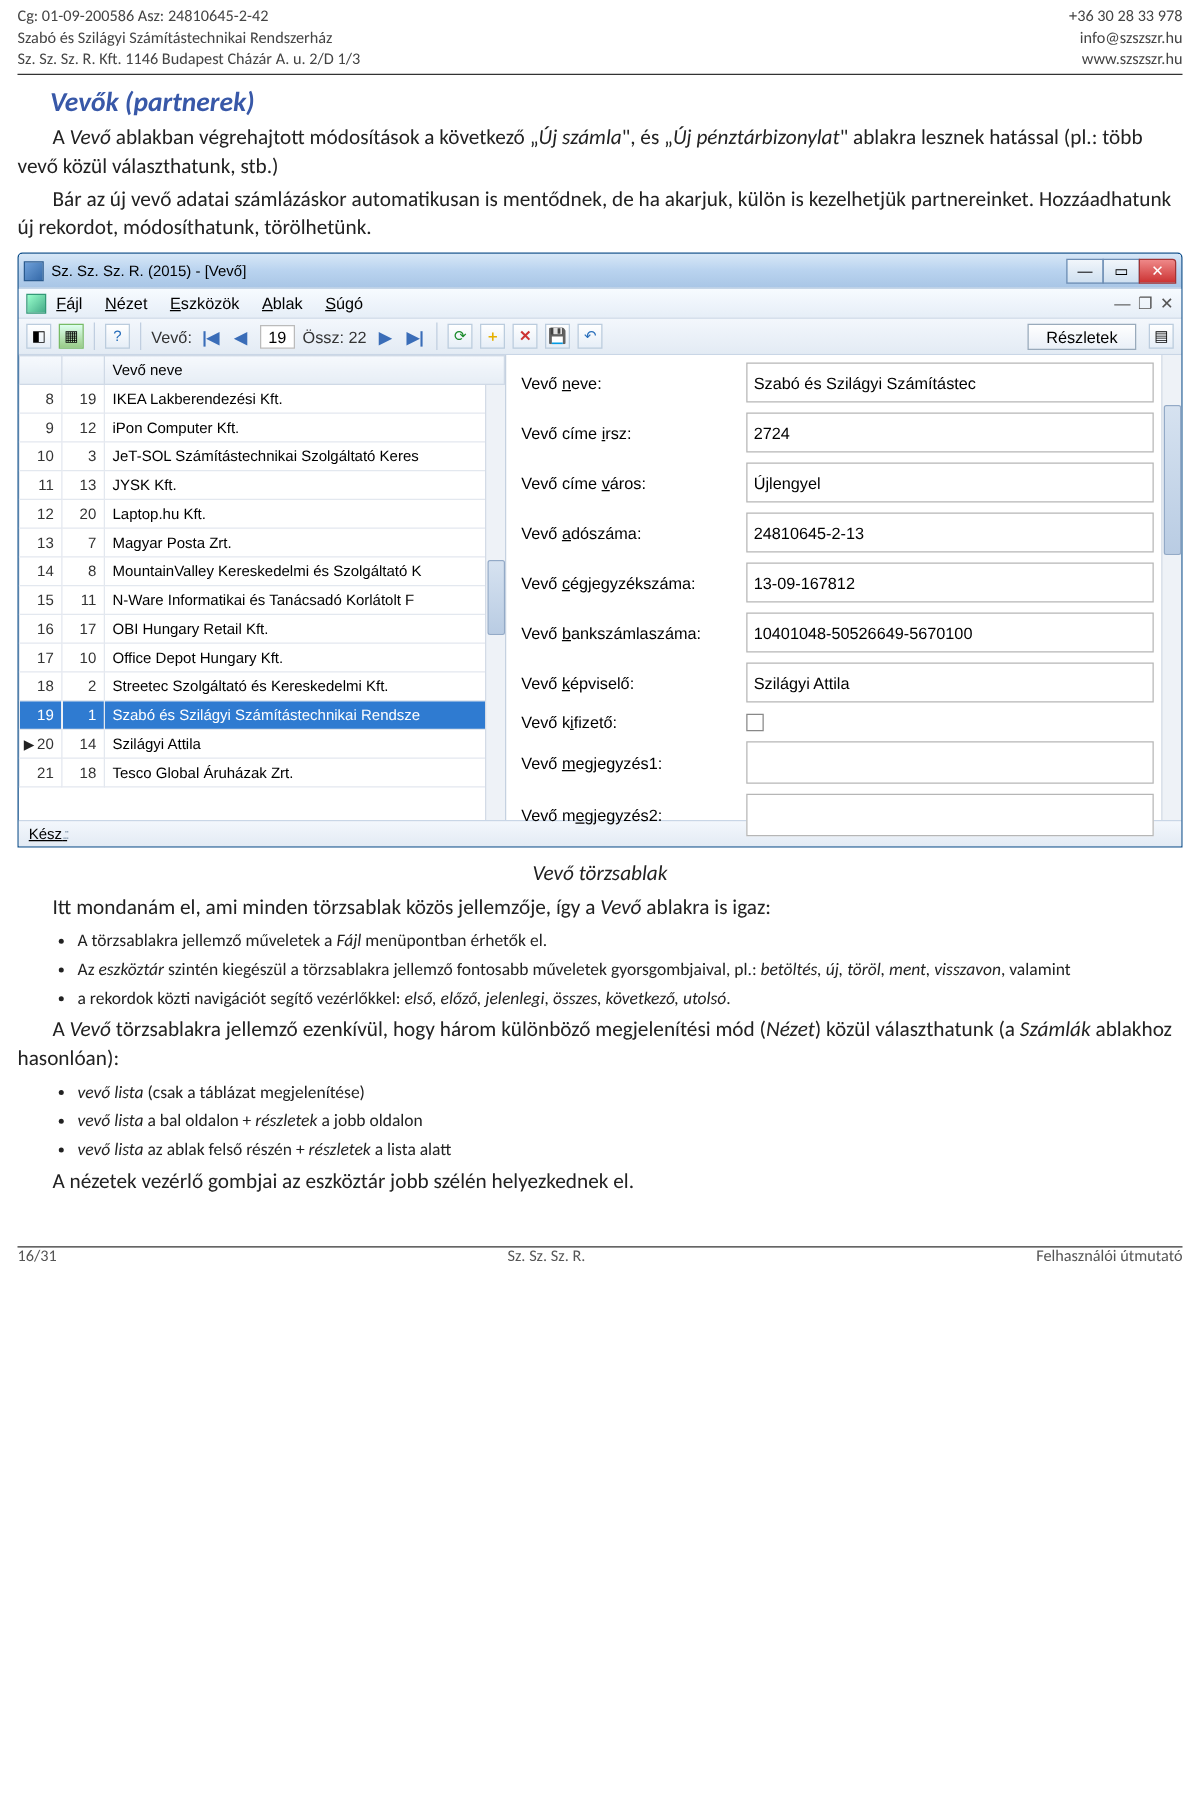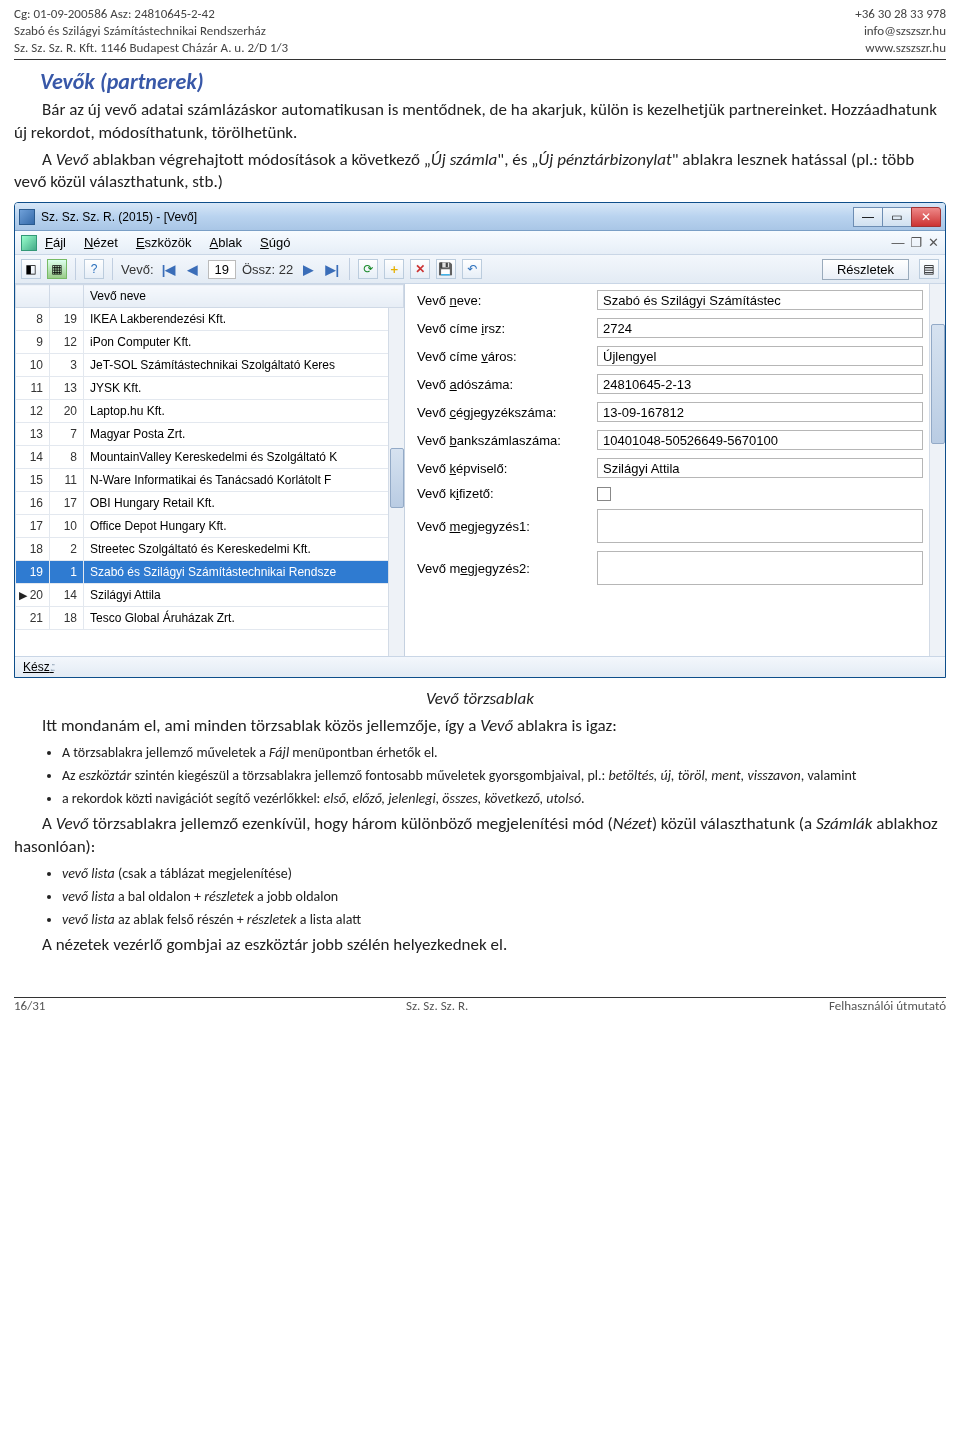--- a/index.html
+++ b/index.html
@@ -162,21 +162,21 @@
     position:relative;
     font-size:13px;
   }
   .drow { display:flex; align-items:center; padding:4px 2px 4px 10px; }
   .drow .lbl { width:180px; }
   .drow .lbl .u { text-decoration: underline; }
   .drow .val {
     flex:1; border:1px solid #b6b6b6; background:#fff;
     padding:2px 5px; font-size:13px;
     margin-right:18px;
-    height:20px;
+    height:32px;
   }
   .drow .chk { width:14px;height:14px;border:1px solid #888; background:#fff;}
   .drow textarea.val { height:34px; resize:none; font-family:inherit;}
   .details .dscroll {
     position:absolute; right:0; top:0; bottom:0; width:16px;
     background:#eef2f7; border-left:1px solid #d3dbe6;
   }
   .details .dscroll .thumb { position:absolute; top:40px; height:120px; left:1px; width:14px;
     background:linear-gradient(#d6e2f0,#b9cce3); border:1px solid #93aac7; border-radius:2px;}
   .statusbar {
@@ -200,24 +200,24 @@
     <div class="right">
       <div>+36 30 28 33 978</div>
       <div>info@szszszr.hu</div>
       <div>www.szszszr.hu</div>
     </div>
   </div>
   <hr class="sep">
 
   <h2 class="sect">Vevők (partnerek)</h2>
 
-  <p class="body indent">Bár az új vevő adatai számlázáskor automatikusan is mentődnek, de ha akarjuk, külön is kezelhetjük partnereinket. Hozzáadhatunk új rekordot, módosíthatunk, törölhetünk.</p>
   <p class="body indent">
     <span>A </span><em>Vevő</em><span> ablakban végrehajtott módosítások a következő „</span><em>Új számla</em><span>", és „</span><em>Új pénztárbizonylat</em><span>" ablakra lesznek hatással (pl.: több vevő közül választhatunk, stb.)</span>
   </p>
+  <p class="body indent">Bár az új vevő adatai számlázáskor automatikusan is mentődnek, de ha akarjuk, külön is kezelhetjük partnereinket. Hozzáadhatunk új rekordot, módosíthatunk, törölhetünk.</p>
 
   <div class="win">
     <div class="titlebar">
       <div class="appicon"></div>
       <div class="title">Sz. Sz. Sz. R. (2015) - [Vevő]</div>
       <div class="winbtns">
         <div class="winbtn">—</div>
         <div class="winbtn">▭</div>
         <div class="winbtn close">✕</div>
       </div>

